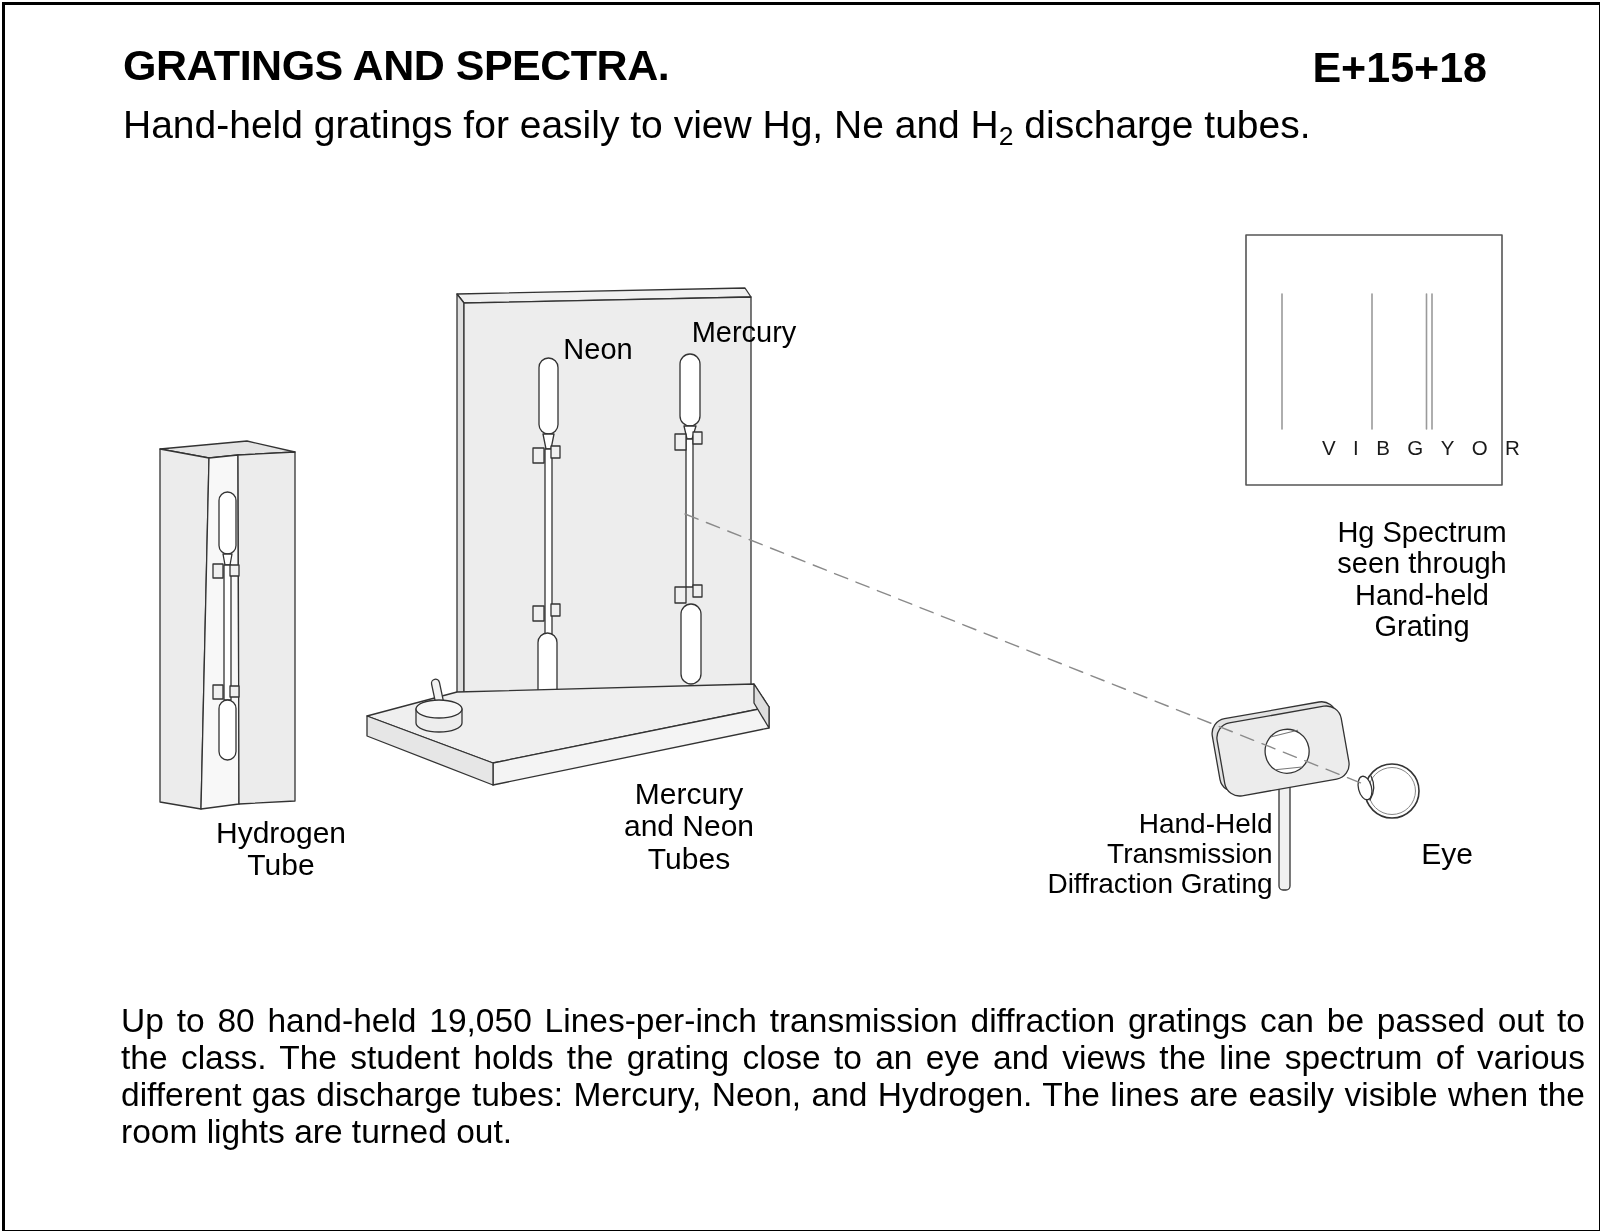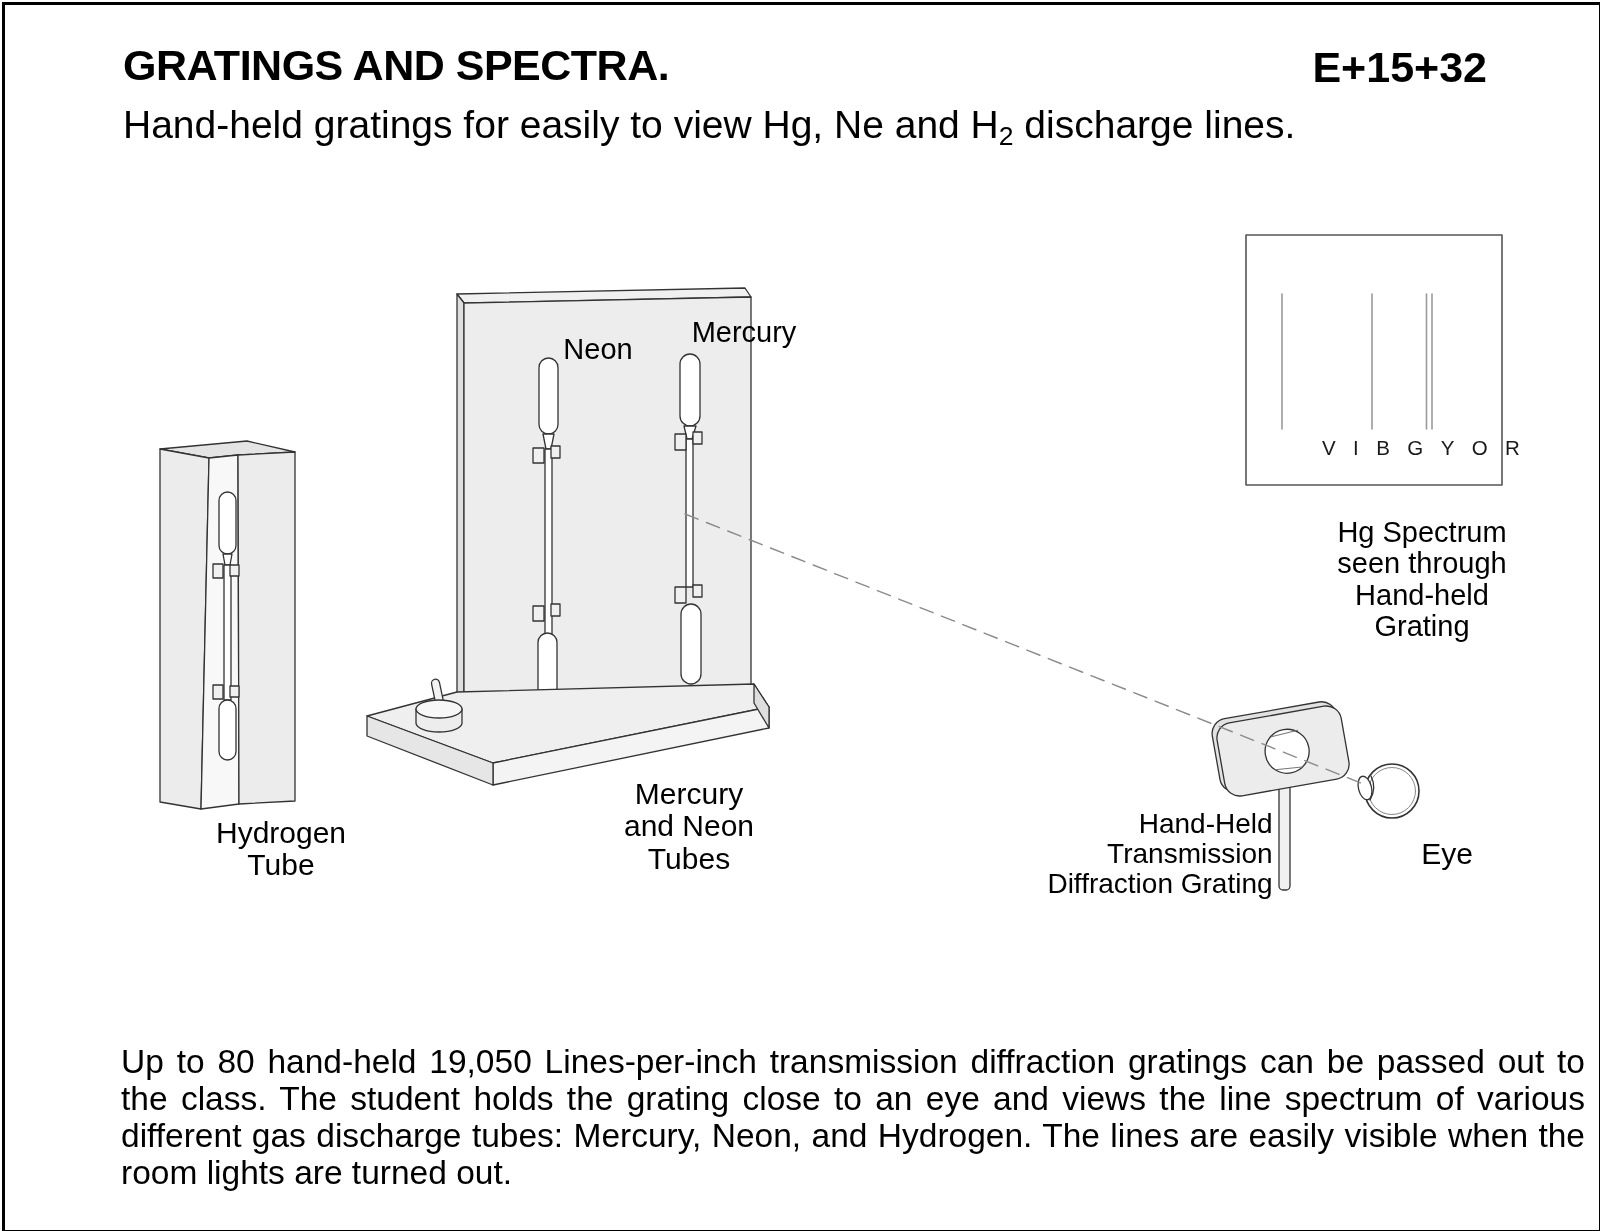--- a/index.html
+++ b/index.html
@@ -20,21 +20,21 @@
   .cap-tubes{left:636px; top:773px; font-size:30px;}
   .cap-spectrum{left:1369px; top:512px; font-size:29px;}
   .cap-grating{left:1107px; top:804px; font-size:28px;text-align:right;}
   .cap-eye{left:1394px; top:833px; font-size:30px;}
   .letters-row{
     left:1269px; top:431px; width:198px;
     display:flex; justify-content:space-between;
     font-size:20.5px; color:#1a1a1a;
   }
   .description{
-    left:68px; top:1038px; width:1464px;
+    left:68px; top:997px; width:1464px;
     font-size:33.5px; line-height:37px; text-align:justify;
   }
   svg{position:absolute; left:0; top:0;}
   .txt{z-index:2;}
 </style>
 </head>
 <body>
 
 <div class="page">
 
@@ -123,24 +123,24 @@
         <circle cx="1390" cy="789" r="23.5" stroke="#888" stroke-width="1"></circle>
         <ellipse cx="1363" cy="786" rx="6.5" ry="12" transform="rotate(-14 1363 786)" fill="#fff"></ellipse>
         <path d="M 1369,774 Q 1375,786 1368,798"></path>
       </g>
 
       <line x1="683" y1="512" x2="1359" y2="781" stroke="#8a8a8a" stroke-width="1.4" stroke-dasharray="14 9"></line>
     </g>
   </svg>
 
   <div class="abs txt title">GRATINGS AND SPECTRA.</div>
-  <div class="abs txt code">E+15+32</div>
+  <div class="abs txt code">E+15+18</div>
 
   <div class="abs txt subtitle">
-    <span>Hand-held gratings for easily to view Hg, Ne and H</span><span class="sub">2</span><span> discharge lines.</span>
+    <span>Hand-held gratings for easily to view Hg, Ne and H</span><span class="sub">2</span><span> discharge tubes.</span>
   </div>
 
   <div class="abs txt ctr tube-label" style="left:545px; top:328px;">Neon</div>
   <div class="abs txt ctr tube-label" style="left:691px; top:311px;">Mercury</div>
 
   <div class="abs txt letters-row">
     <span>V</span>
     <span>I</span>
     <span>B</span>
     <span>G</span>

